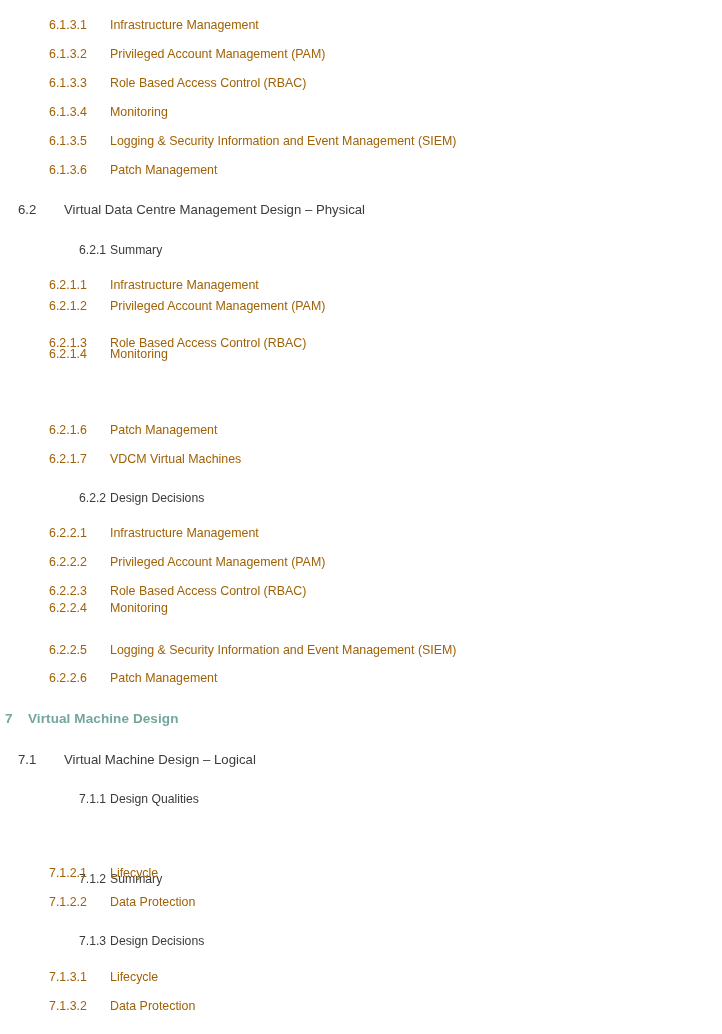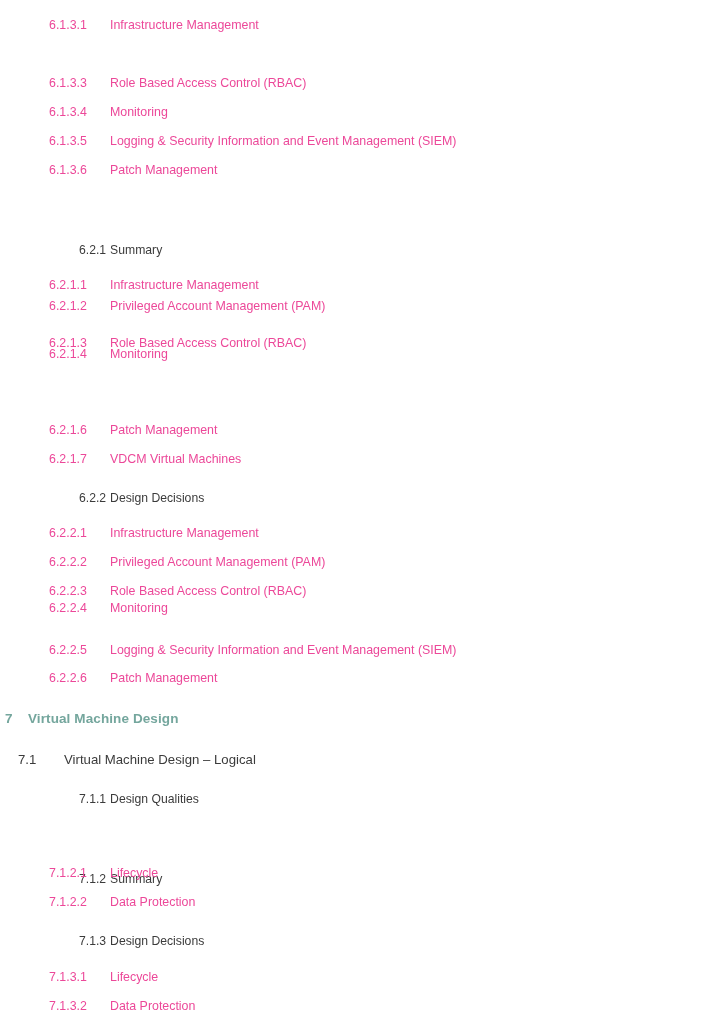--- a/index.html
+++ b/index.html
@@ -68,33 +68,35 @@
     font-weight: normal;
     color: #3b3b3b;
   }
   .lvl2 .num { margin-right: 4px; padding-left: 48px; }
 
   
   .lvl3 {
     left: 49px;
     font-size: 12.4px;
     font-weight: normal;
-    color: #ec4899;
+    color: #a16207;
   }
   .lvl3 .num { width: 61px; }
 </style>
 </head>
 <body>
 
 <div id="toc">
     <div class="entry lvl3" style="top: 19px;"><span class="num">6.1.3.1</span><span class="ttl">Infrastructure Management</span></div>
+    <div class="entry lvl3" style="top: 48px;"><span class="num">6.1.3.2</span><span class="ttl">Privileged Account Management (PAM)</span></div>
     <div class="entry lvl3" style="top: 77px;"><span class="num">6.1.3.3</span><span class="ttl">Role Based Access Control (RBAC)</span></div>
     <div class="entry lvl3" style="top: 106px;"><span class="num">6.1.3.4</span><span class="ttl">Monitoring</span></div>
     <div class="entry lvl3" style="top: 135px;"><span class="num">6.1.3.5</span><span class="ttl">Logging &amp; Security Information and Event Management (SIEM)</span></div>
     <div class="entry lvl3" style="top: 164px;"><span class="num">6.1.3.6</span><span class="ttl">Patch Management</span></div>
+    <div class="entry lvl1" style="top: 203px;"><span class="num">6.2</span><span class="ttl">Virtual Data Centre Management Design – Physical</span></div>
     <div class="entry lvl2" style="top: 244px;"><span class="num">6.2.1</span><span class="ttl">Summary</span></div>
     <div class="entry lvl3" style="top: 279px;"><span class="num">6.2.1.1</span><span class="ttl">Infrastructure Management</span></div>
     <div class="entry lvl3" style="top: 300px;"><span class="num">6.2.1.2</span><span class="ttl">Privileged Account Management (PAM)</span></div>
     <div class="entry lvl3" style="top: 337px;"><span class="num">6.2.1.3</span><span class="ttl">Role Based Access Control (RBAC)</span></div>
     <div class="entry lvl3" style="top: 348px;"><span class="num">6.2.1.4</span><span class="ttl">Monitoring</span></div>
     <div class="entry lvl3" style="top: 424px;"><span class="num">6.2.1.6</span><span class="ttl">Patch Management</span></div>
     <div class="entry lvl3" style="top: 453px;"><span class="num">6.2.1.7</span><span class="ttl">VDCM Virtual Machines</span></div>
     <div class="entry lvl2" style="top: 492px;"><span class="num">6.2.2</span><span class="ttl">Design Decisions</span></div>
     <div class="entry lvl3" style="top: 527px;"><span class="num">6.2.2.1</span><span class="ttl">Infrastructure Management</span></div>
     <div class="entry lvl3" style="top: 556px;"><span class="num">6.2.2.2</span><span class="ttl">Privileged Account Management (PAM)</span></div>

